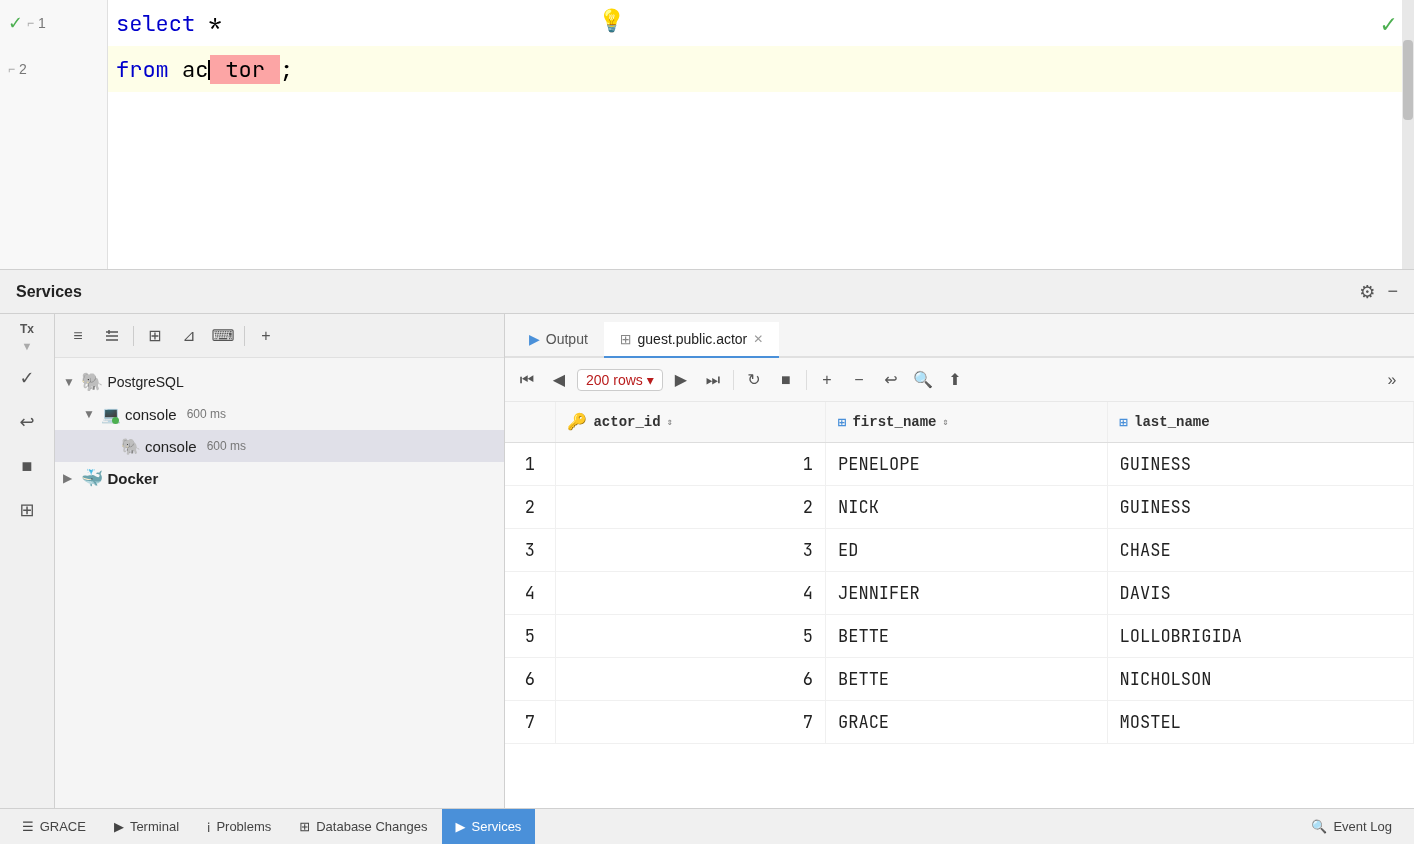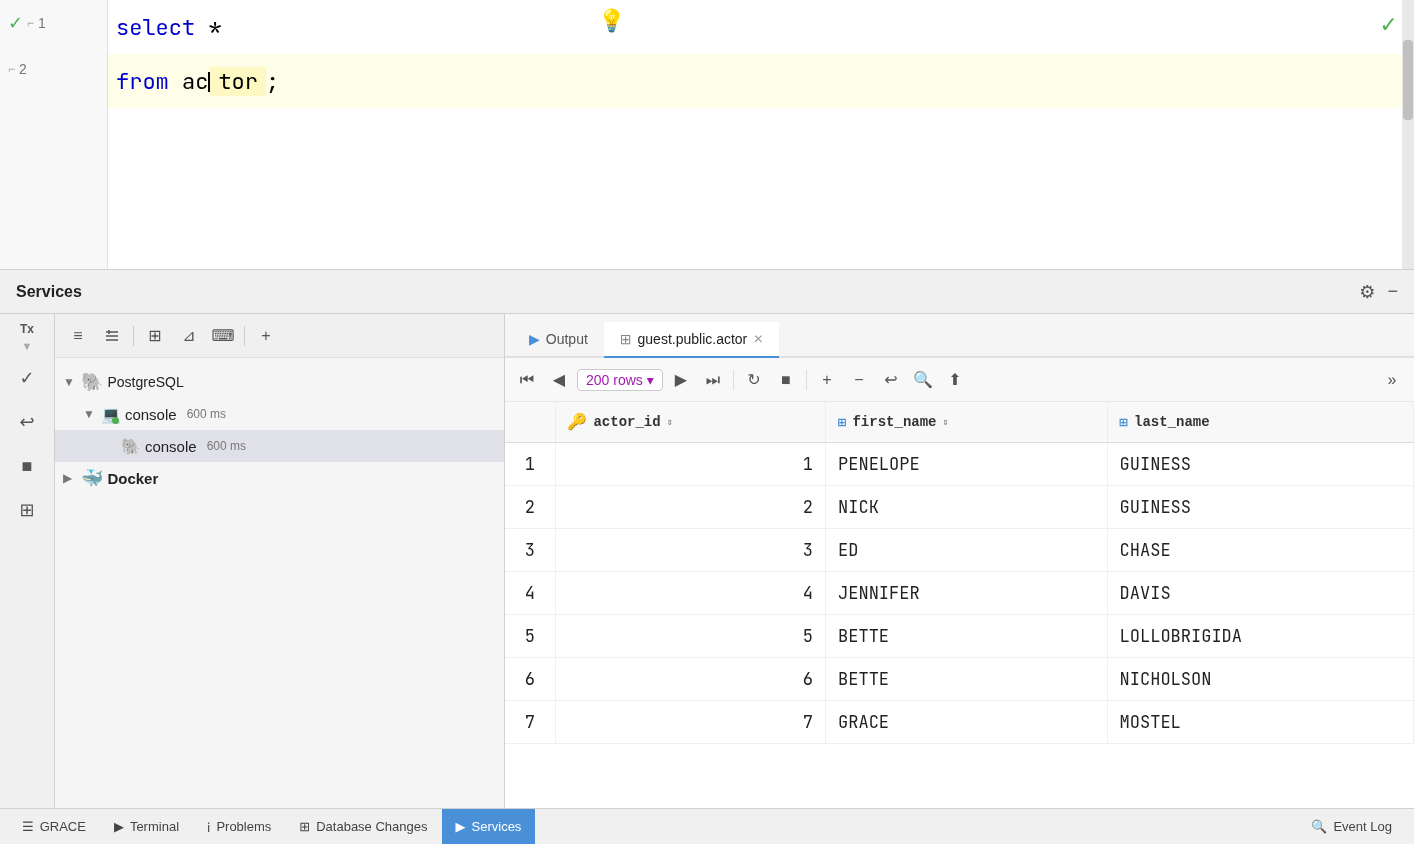--- a/index.html
+++ b/index.html
@@ -58,41 +58,41 @@
       min-width: 16px;
     }
 
     .code-content {
       flex: 1;
       position: relative;
       overflow: hidden;
     }
 
     .code-line {
-      height: 54px;
+      height: 46px;
       display: flex;
       align-items: center;
       padding-left: 8px;
       font-family: 'JetBrains Mono', 'Courier New', monospace;
       font-size: 22px;
     }
 
     .code-line-1 {
       background: #ffffff;
     }
 
     .code-line-2 {
       background: #fefee8;
     }
 
     .kw { color: #0000cc; font-weight: normal; }
     .id-highlight {
-      background: #fef9c3;
+      background: #fca5a5;
       color: #000;
-      padding: 0 8px;
+      padding: 0 15px;
       text-align: right;
     }
 
     .cursor {
       display: inline-block;
       width: 2px;
       height: 20px;
       background: #000;
       vertical-align: middle;
     }
@@ -353,21 +353,21 @@
       border-radius: 3px;
     }
 
     .rows-selector {
       display: flex;
       align-items: center;
       border: 1px solid #ccc;
       border-radius: 4px;
       padding: 2px 8px;
       font-size: 14px;
-      color: #a21caf;
+      color: #b91c1c;
       background: #fff;
       cursor: pointer;
       gap: 4px;
     }
 
     .toolbar-divider {
       width: 1px;
       height: 20px;
       background: #ddd;
       margin: 0 2px;

